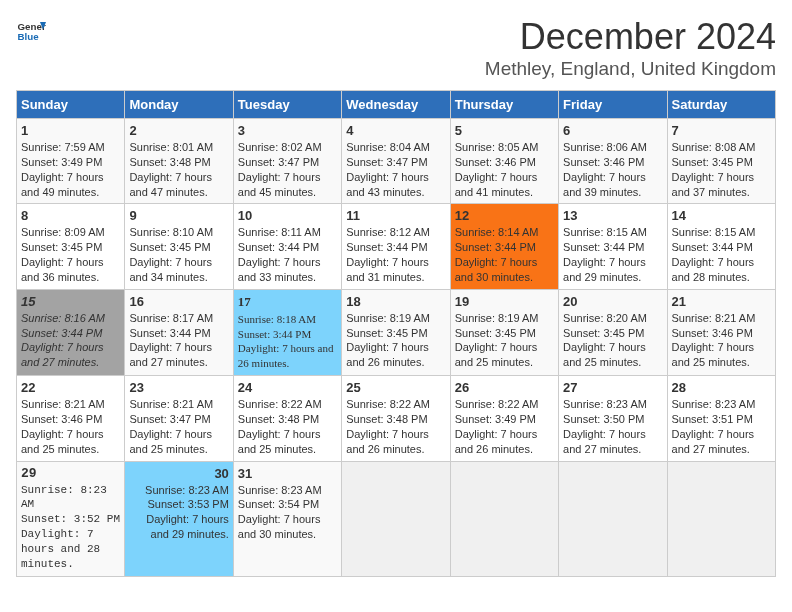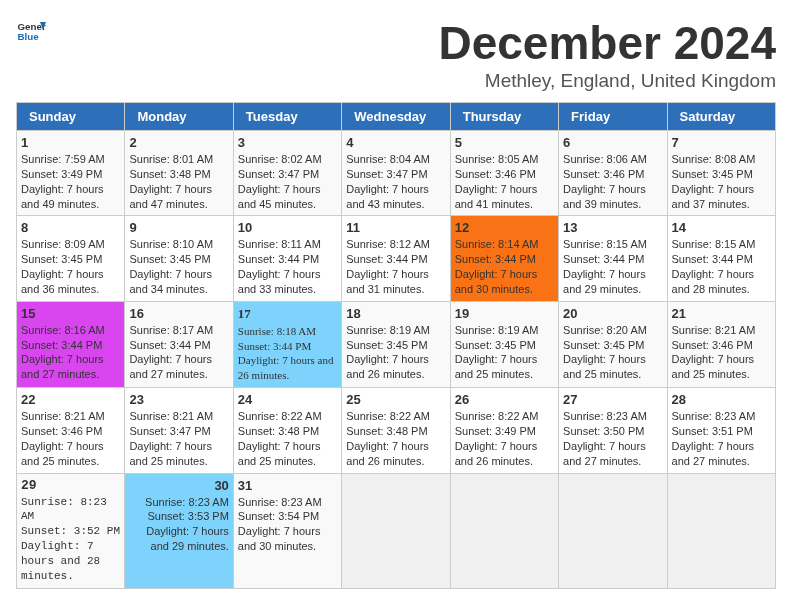--- a/index.html
+++ b/index.html
@@ -19,33 +19,33 @@
     .logo {
       display: flex;
       align-items: center;
       gap: 4px;
     }
     .logo-icon {
       width: 30px;
       height: 30px;
     }
     .title-area { text-align: right; }
-    .month-title { font-size: 46px; color: #333; font-weight: bold; }
+    .month-title { font-size: 36px; color: #333; font-weight: normal; }
     .location { font-size: 19px; color: #555; }
     table {
       width: 100%;
       border-collapse: collapse;
       table-layout: fixed;
     }
     thead tr th {
       background-color: #2e6fba;
       color: white;
       font-size: 13px;
       font-weight: bold;
-      padding: 6px 12px;
+      padding: 6px 4px;
       text-align: left;
       border: 1px solid #ccc;
     }
     td {
       vertical-align: top;
       border: 1px solid #ccc;
       padding: 4px 4px;
       font-size: 10px;
       color: #333;
       background: #fff;
@@ -150,21 +150,21 @@
         <td style="background-color: rgb(255, 255, 255);">
         <span class="day-number">13</span>
         <div class="day-info">Sunrise: 8:15 AM<br>Sunset: 3:44 PM<br>Daylight: 7 hours and 29 minutes.</div>
       </td>
         <td style="background-color: rgb(255, 255, 255);">
         <span class="day-number">14</span>
         <div class="day-info">Sunrise: 8:15 AM<br>Sunset: 3:44 PM<br>Daylight: 7 hours and 28 minutes.</div>
       </td>
       </tr>
       <tr>
-        <td style="background-color: #d946ef;">
+        <td style="background-color: #a3a3a3; font-style: italic;">
         <span class="day-number">15</span>
         <div class="day-info">Sunrise: 8:16 AM<br>Sunset: 3:44 PM<br>Daylight: 7 hours and 27 minutes.</div>
       </td>
         <td style="background-color: rgb(249, 249, 249);">
         <span class="day-number">16</span>
         <div class="day-info">Sunrise: 8:17 AM<br>Sunset: 3:44 PM<br>Daylight: 7 hours and 27 minutes.</div>
       </td>
         <td style="background-color: #7dd3fc; font-family: Liberation Serif, serif;">
         <span class="day-number">17</span>
         <div class="day-info">Sunrise: 8:18 AM<br>Sunset: 3:44 PM<br>Daylight: 7 hours and 26 minutes.</div>

